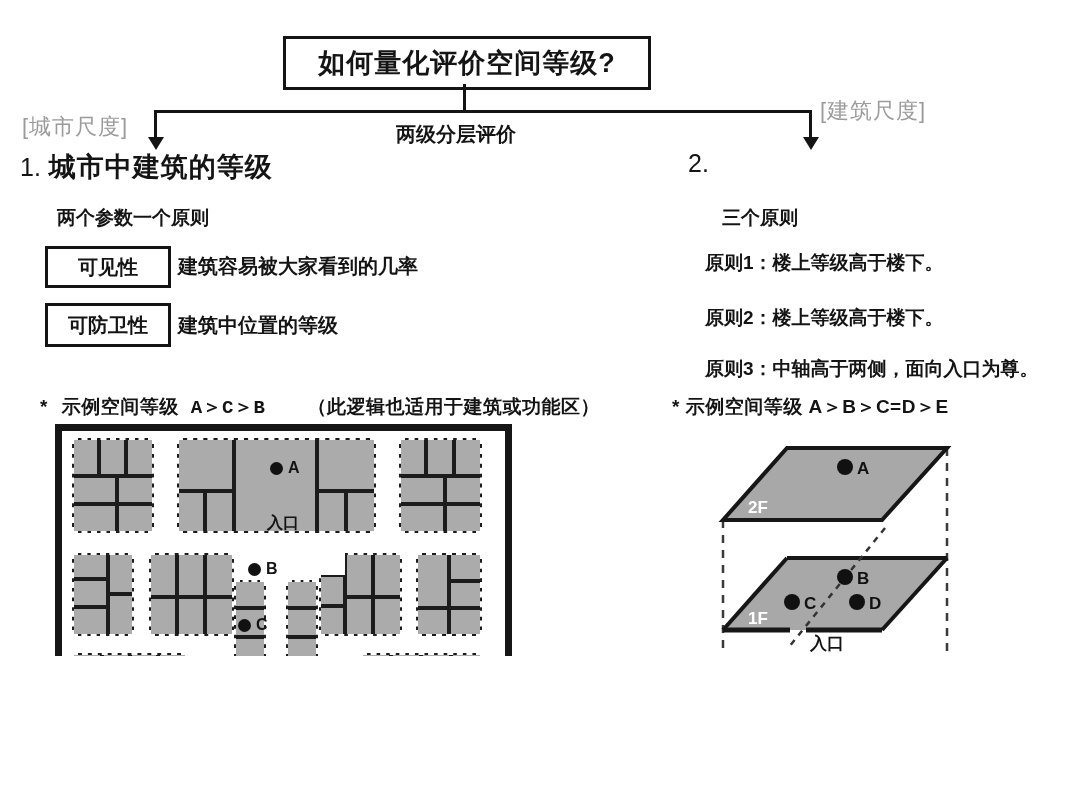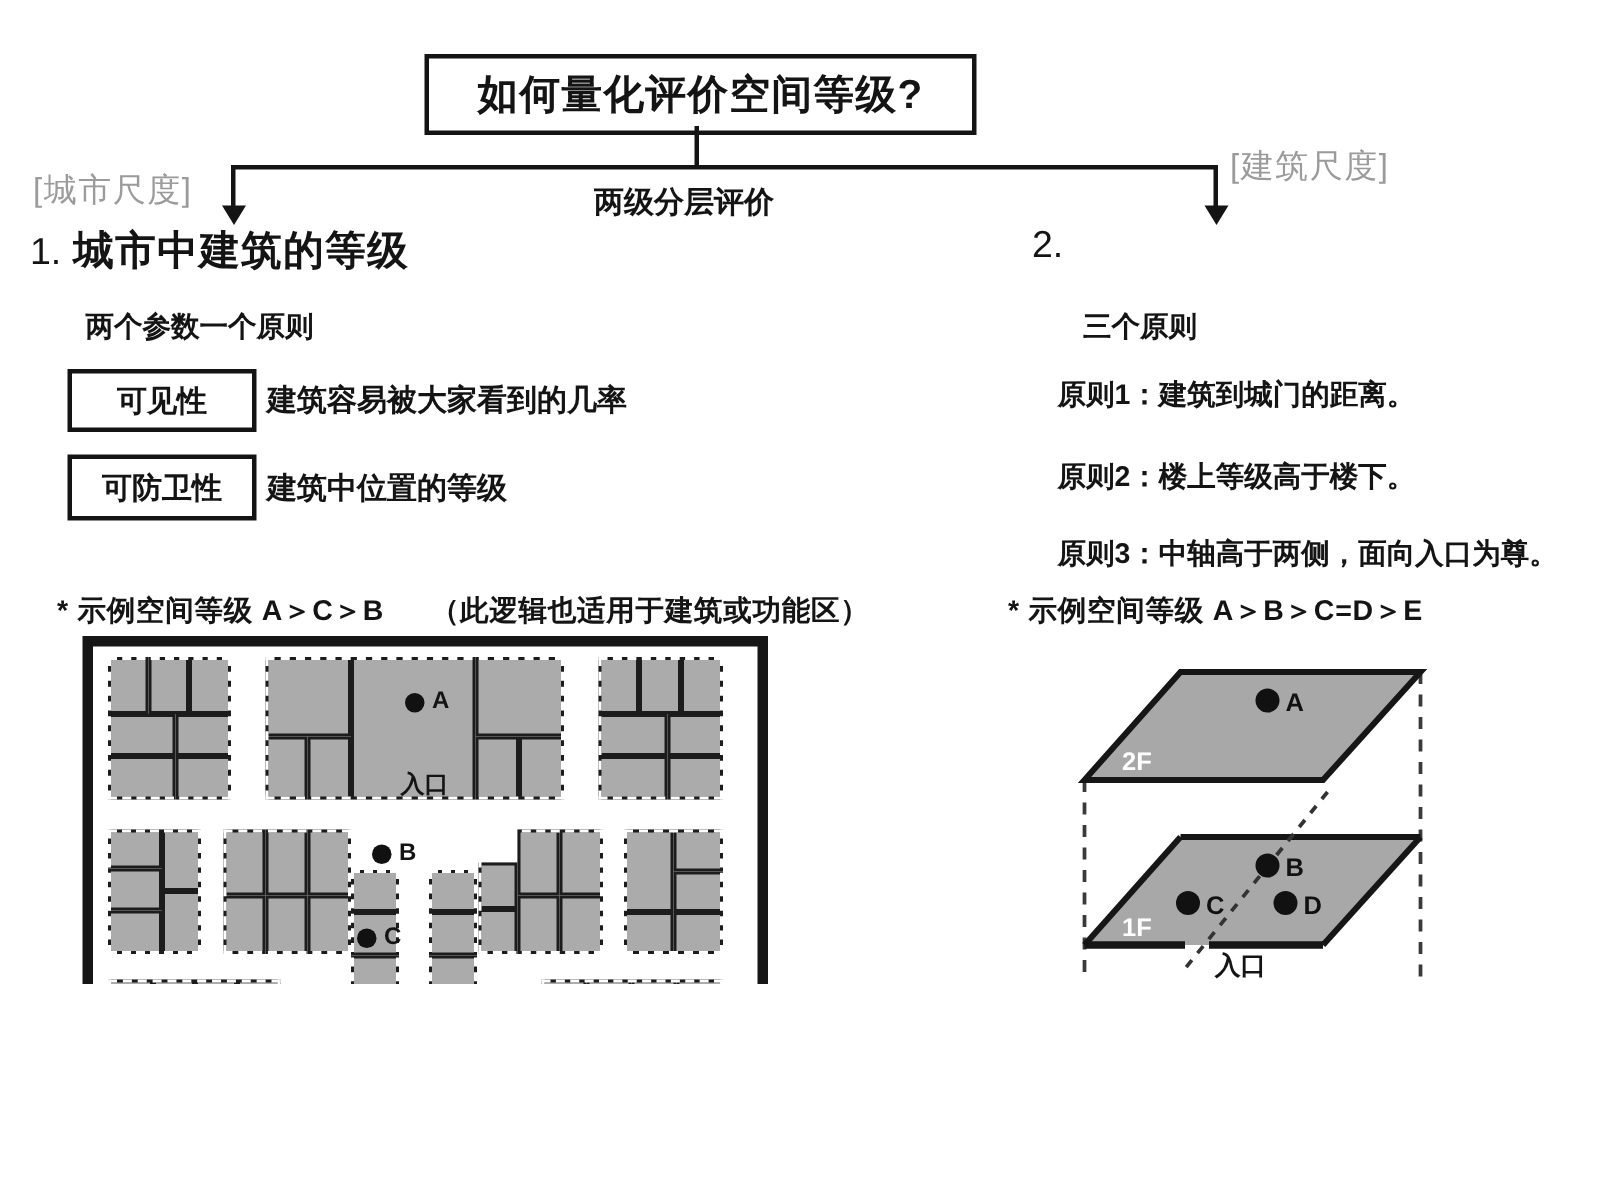--- a/index.html
+++ b/index.html
@@ -39,21 +39,21 @@
   
   .term-box{width:120px;border:3px solid #141414;display:flex;align-items:center;justify-content:center;
             font-size:20px;font-weight:800;background:#fff;}
   .term-1{left:45px;top:246px;height:36px;}
   .term-2{left:45px;top:303px;height:38px;}
   .desc{font-size:20px;font-weight:700;}
   .desc-1{left:178px;top:253px;}
   .desc-2{left:178px;top:312px;}
   .principle-l{left:50px;top:355px;font-size:20px;font-weight:700;}
   .example{font-size:19px;font-weight:700;letter-spacing:.5px;}
-  .example-l{left:38px;top:394px;display:flex;gap:31px;}
+  .example-l{left:38px;top:394px;display:flex;gap:42px;font-family:Liberation Mono, monospace;}
   .example-r{left:672px;top:394px;}
   .plist{font-size:19px;font-weight:700;}
   .p1{left:705px;top:250px;}
   .p2{left:705px;top:305px;}
   .p3{left:705px;top:356px;}
 
   
   .map{left:55px;top:424px;width:457px;height:333px;border:7px solid #161616;background:#fff;
        box-sizing:border-box;}
   .blk{position:absolute;}
@@ -218,21 +218,21 @@
         <div class="cell" style="left: 90px; top: 28px; width: 31px; height: 29px;"></div>
         <div class="cell" style="left: 90px; top: 57px; width: 31px; height: 28px;"></div>
       </div>
     </div>
   <div class="abs gate-label">城门</div>
 
   <div class="abs h-row h-right">
     <span class="h-num">2.</span>
   </div>
   <div class="abs sub sub-r">三个原则</div>
-  <div class="abs plist p1">原则1：建筑到城门的距离。</div>
+  <div class="abs plist p1">原则1：楼上等级高于楼下。</div>
   <div class="abs plist p2">原则2：楼上等级高于楼下。</div>
   <div class="abs plist p3">原则3：中轴高于两侧，面向入口为尊。</div>
   <div class="abs example example-r">* 示例空间等级 A＞B＞C=D＞E</div>
 
   <svg class="abs floors-svg" width="320" height="340" viewBox="0 0 320 340">
 
     <rect x="23" y="225" width="278" height="98" fill="#141414"></rect>
     <polygon points="118,236 273,236 211,306 53,306" fill="#a8a8a8"></polygon>
 
     <line x1="51" y1="88" x2="51" y2="223" stroke="#3a3a3a" stroke-width="2.5" stroke-dasharray="8 7"></line>

